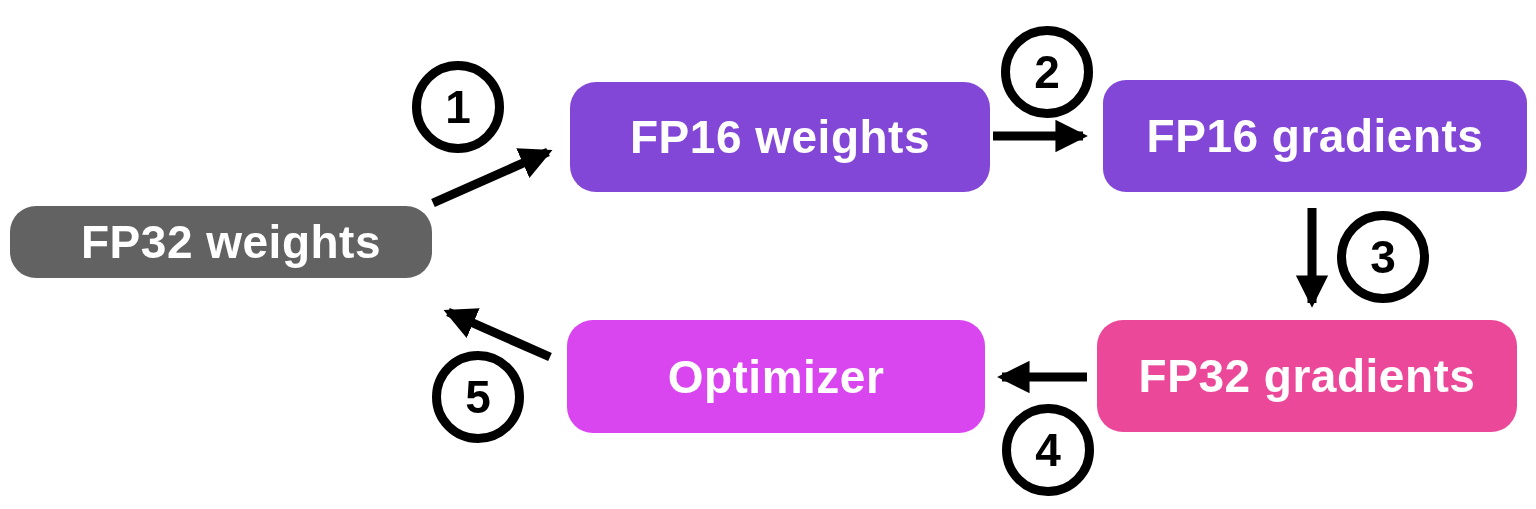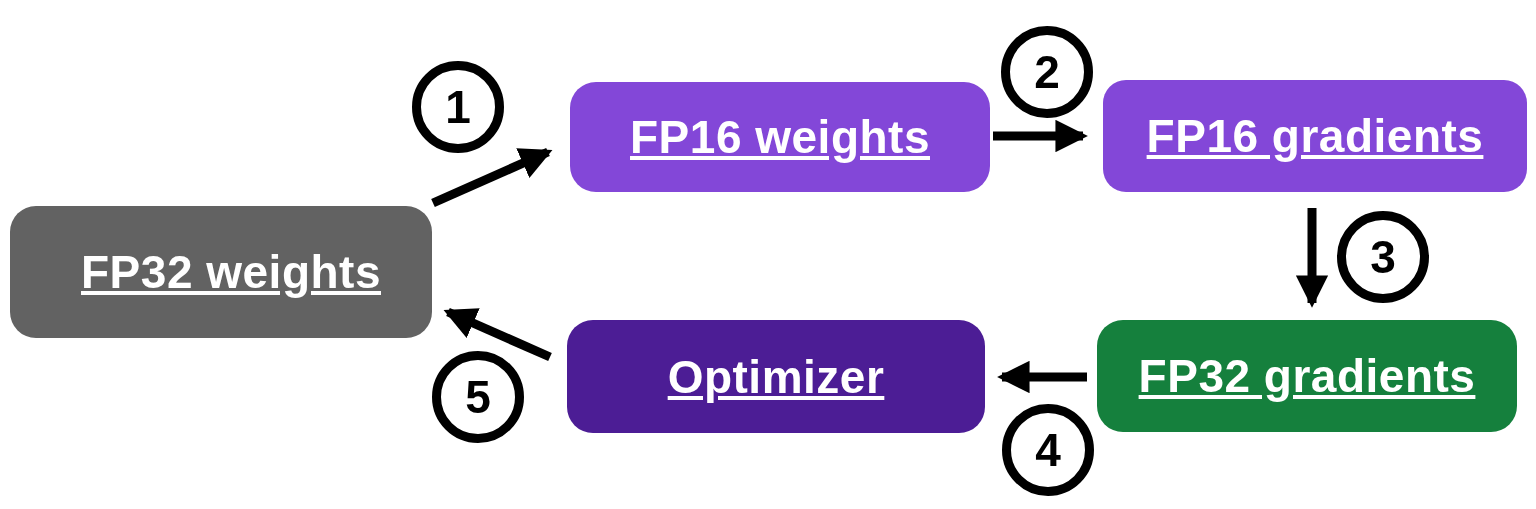--- a/index.html
+++ b/index.html
@@ -26,23 +26,22 @@
     box-sizing: border-box;
     border-radius: 26px;
     display: flex;
     align-items: center;
     justify-content: center;
     color: #ffffff;
     font-weight: bold;
     font-size: 46px;
     letter-spacing: 0.5px;
     white-space: nowrap;
-    text-decoration: underline;
   }
-  .node-fp32-weights   { left: 10px;   top: 206px; width: 422px; height: 132px; padding-left: 20px; }
+  .node-fp32-weights   { left: 10px;   top: 206px; width: 422px; height: 72px; padding-left: 20px; }
   .node-fp16-weights   { left: 570px;  top: 82px;  width: 420px; height: 110px; }
   .node-fp16-gradients { left: 1103px; top: 80px;  width: 424px; height: 112px; }
   .node-fp32-gradients { left: 1097px; top: 320px; width: 420px; height: 112px; }
   .node-optimizer      { left: 567px;  top: 320px; width: 418px; height: 113px; }
   .badge {
     position: absolute;
     box-sizing: border-box;
     width: 92px;
     height: 92px;
     border: 9px solid #000000;
@@ -86,25 +85,25 @@
   </div>
 
   <div class="node node-fp16-weights" style="background-color: rgb(131, 71, 216);">
     <span>FP16 weights</span>
   </div>
 
   <div class="node node-fp16-gradients" style="background-color: rgb(131, 71, 216); border-radius: 23px;">
     <span>FP16 gradients</span>
   </div>
 
-  <div class="node node-fp32-gradients" style="background-color: #15803d;">
+  <div class="node node-fp32-gradients" style="background-color: #ec4899;">
     <span>FP32 gradients</span>
   </div>
 
-  <div class="node node-optimizer" style="background-color: #4c1d95;">
+  <div class="node node-optimizer" style="background-color: #d946ef;">
     <span>Optimizer</span>
   </div>
 
   <div class="badge badge-1">
     <span>1</span>
   </div>
   <div class="badge badge-2">
     <span>2</span>
   </div>
   <div class="badge badge-3">

